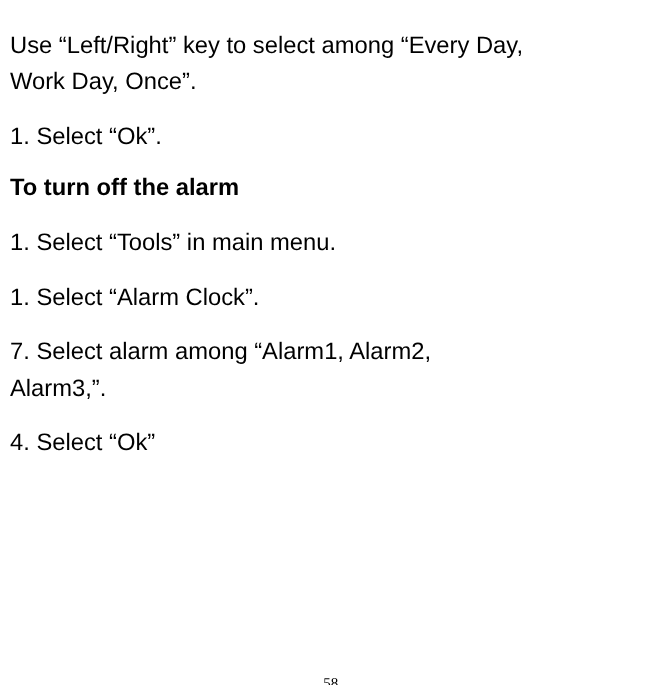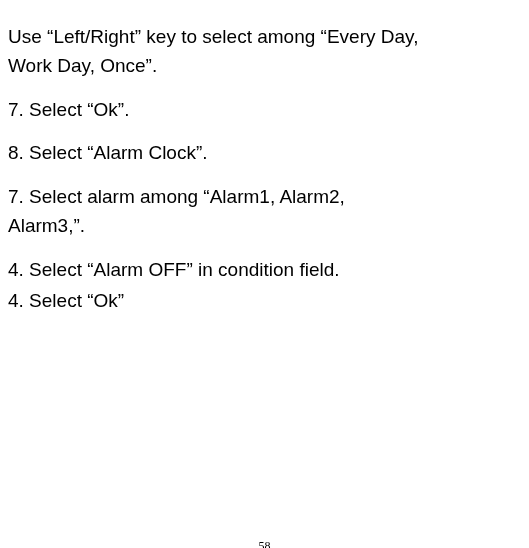--- a/index.html
+++ b/index.html
@@ -44,26 +44,27 @@
   }
 </style>
 </head>
 <body>
 
 <div class="page">
 
   <p class="para">Use “Left/Right” key to select among “Every Day, Work Day, Once”.</p>
 
 
-  <p class="para">7. Select “Ok”.</p>
+  <p class="para">1. Select “Ok”.</p>
 
+  <p class="heading">To turn off the alarm</p>
 
+  <p class="para">1. Select “Tools” in main menu.</p>
 
-  <p class="para">8. Select “Alarm Clock”.</p>
+  <p class="para">1. Select “Alarm Clock”.</p>
 
   <p class="para">7. Select alarm among “Alarm1, Alarm2, Alarm3,”.</p>
 
-  <p class="para tight">4. Select “Alarm OFF” in condition field.</p>
 
   <p class="para">4. Select “Ok”</p>
 
   <div class="page-num">58</div>
 </div>
 
 </body></html>

